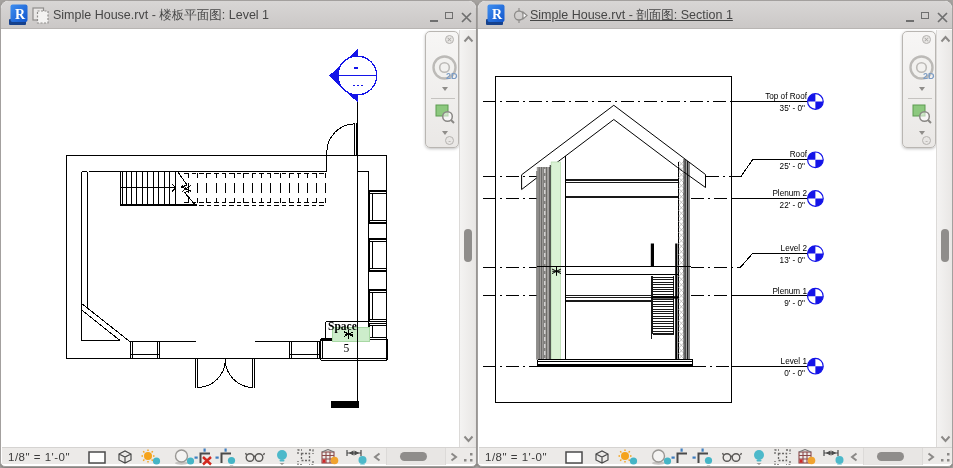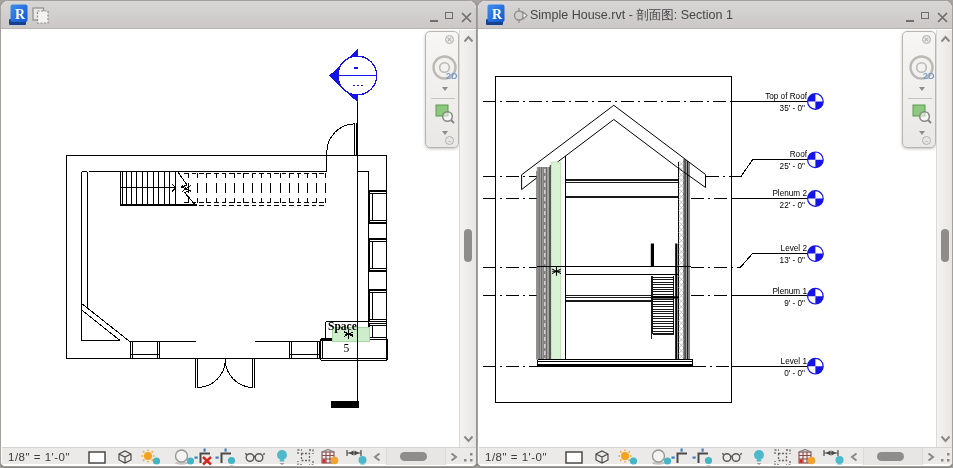--- a/index.html
+++ b/index.html
@@ -21,20 +21,21 @@
             <stop offset="1" stop-color="#1155cc"></stop>
           </linearGradient>
         </defs>
 </svg>
 
 <svg style="position:absolute;left:31px;top:6px;" width="17" height="17" viewBox="0 0 17 17">
 <rect x="1" y="1" width="10.5" height="12" fill="#e9e7e6" stroke="#8f8d8b" stroke-width="1.2"></rect>
 <rect x="5.5" y="4" width="10.5" height="12" fill="#f3f2f1" stroke="#8f8d8b" stroke-width="1.2" stroke-dasharray="2 1.5"></rect>
 </svg>
 
+<span style="position:absolute;left:52px;top:6px;font-size:12.5px;color:#464646;white-space:nowrap;">Simple House.rvt - 楼板平面图: Level 1</span>
 
 <div style="position:absolute;left:429px;top:19px;width:8px;height:2px;background:#6f6f6f;"></div>
 
 <div style="position:absolute;left:444px;top:11px;width:8px;height:7px;border:1.6px solid #6f6f6f;"></div>
 
 <svg style="position:absolute;left:460px;top:11px;" width="11" height="11" viewBox="0 0 11 11">
         <path d="M1 1 L10 10 M10 1 L1 10" stroke="#6f6f6f" stroke-width="1.7"></path>
       </svg>
 </div>
 
@@ -323,21 +324,21 @@
           </linearGradient>
         </defs>
 </svg>
 
 <svg style="position:absolute;left:33px;top:6px;" width="17" height="17" viewBox="0 0 17 17">
 <path d="M8 1 L8 4 M8 13 L8 16" stroke="#8f8d8b" stroke-width="1.2"></path>
 <circle cx="8" cy="8.5" r="4.5" fill="none" stroke="#8f8d8b" stroke-width="1.3"></circle>
 <path d="M12 5 L16 8.5 L12 12 Z" fill="#fff" stroke="#8f8d8b" stroke-width="1.2"></path>
 </svg>
 
-<span style="position:absolute;left:52px;top:6px;font-size:12.5px;color:#464646;white-space:nowrap;">Simple House.rvt - 剖面图: Section 1</span>
+<span style="position:absolute;left:52px;top:6px;font-size:12.5px;color:#464646;white-space:nowrap;text-decoration:underline;">Simple House.rvt - 剖面图: Section 1</span>
 
 <div style="position:absolute;left:428px;top:19px;width:8px;height:2px;background:#6f6f6f;"></div>
 
 <div style="position:absolute;left:443px;top:11px;width:8px;height:7px;border:1.6px solid #6f6f6f;"></div>
 
 <svg style="position:absolute;left:459px;top:11px;" width="11" height="11" viewBox="0 0 11 11">
         <path d="M1 1 L10 10 M10 1 L1 10" stroke="#6f6f6f" stroke-width="1.7"></path>
       </svg>
 </div>
 

